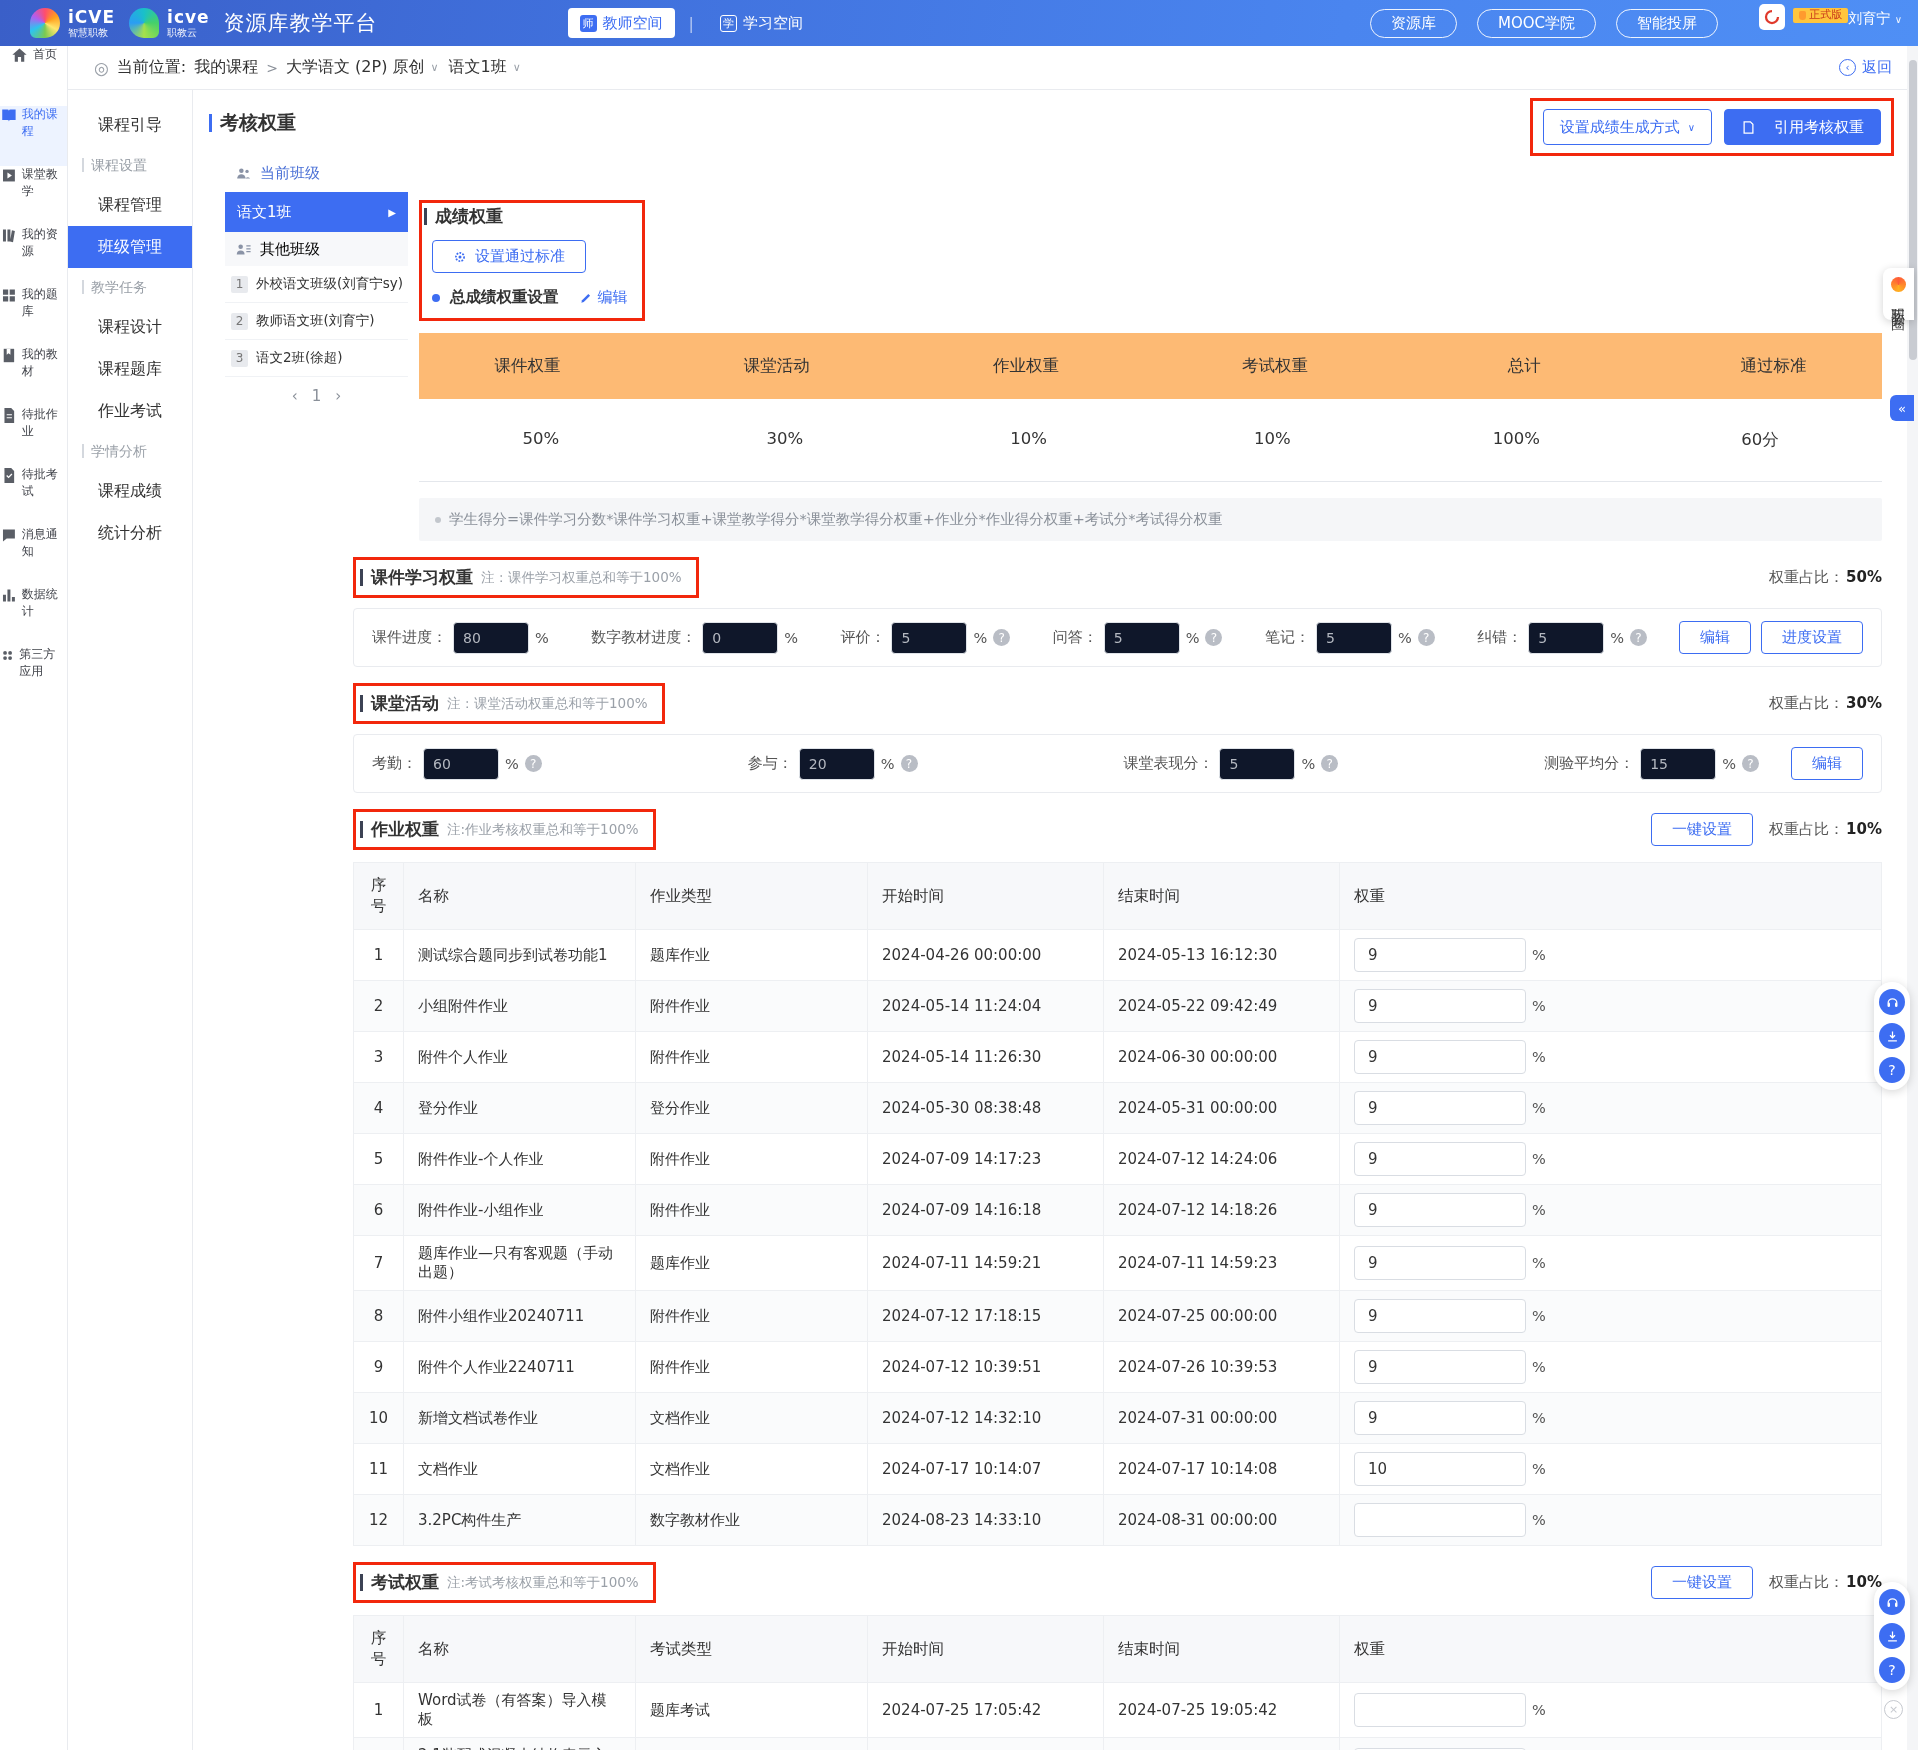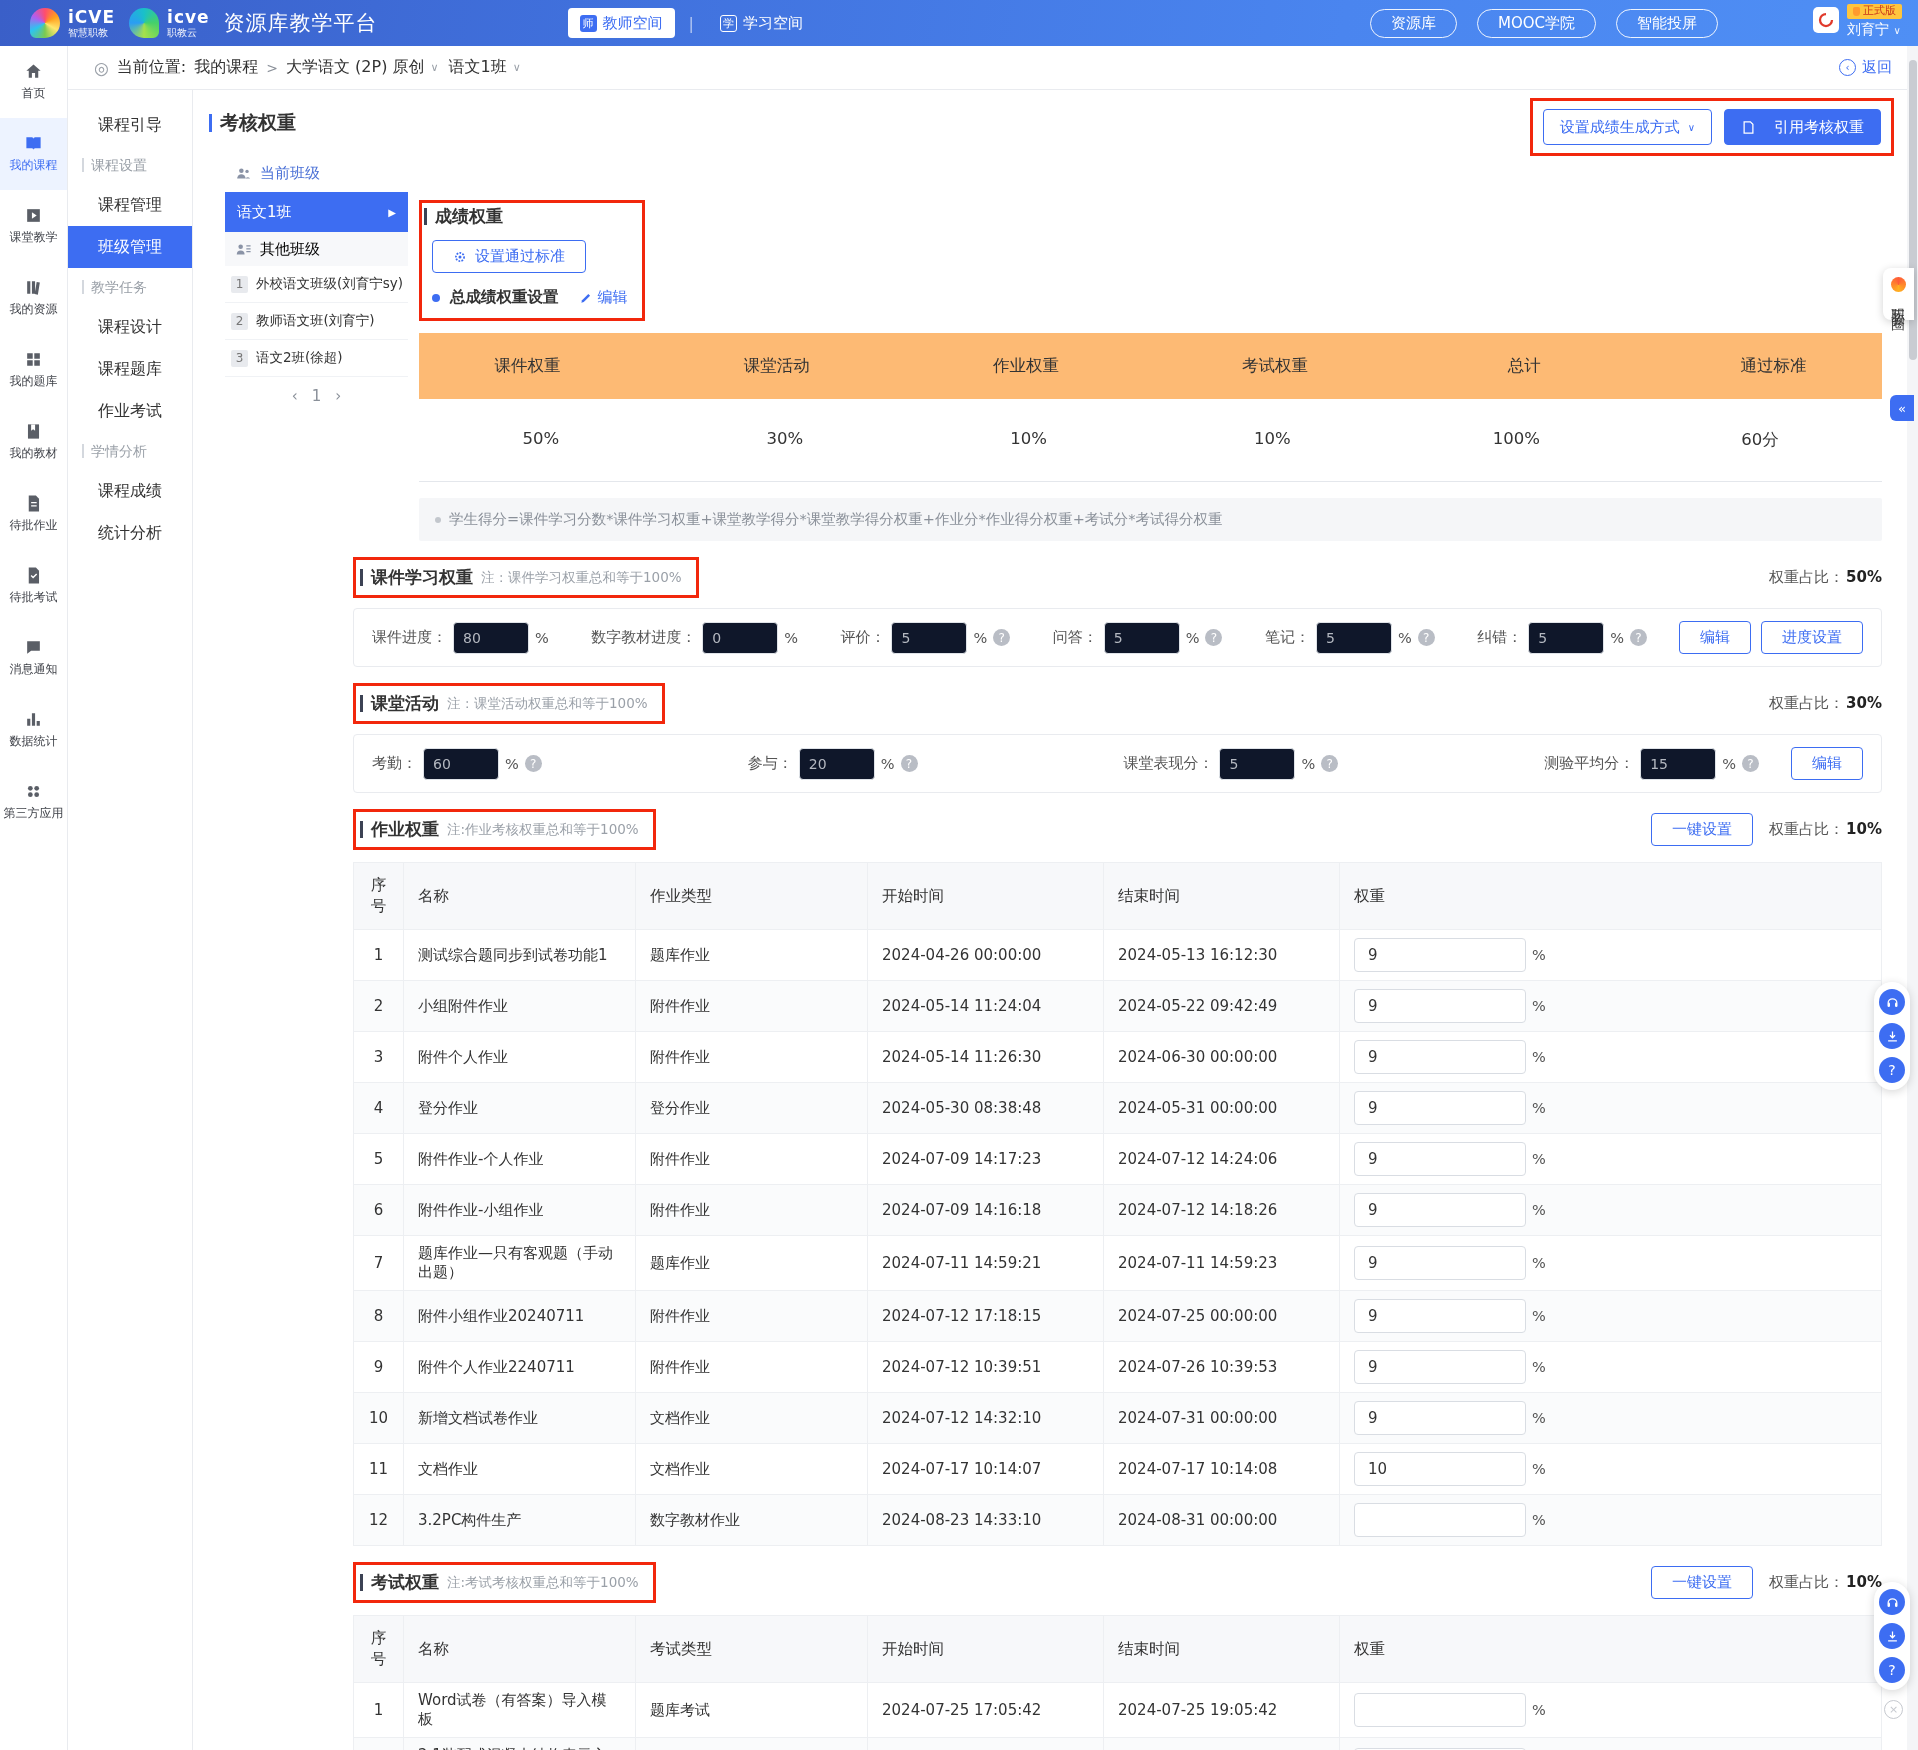--- a/index.html
+++ b/index.html
@@ -24,40 +24,40 @@
   .sp-btn.teacher { background:#fff; color:#3D6DF2; }
   .sp-ic { width:17px; height:17px; border-radius:3px; font-size:11px; display:flex; align-items:center; justify-content:center; }
   .sp-btn.teacher .sp-ic { background:#3D6DF2; color:#fff; }
   .sp-btn.learn .sp-ic { border:1px solid #fff; color:#fff; }
   .sp-div { opacity:.6; }
   .hdr-nav { display:flex; gap:20px; margin-left:auto; margin-right:170px; }
   .pill { border:1px solid rgba(255,255,255,.9); border-radius:15px; height:29px; padding:0 20px;
     display:flex; align-items:center; font-size:15px; cursor:pointer; }
   .hdr-user { position:absolute; right:16px; top:4px; display:flex; align-items:center; gap:8px; }
   .mini-app { width:26px; height:26px; background:#fff; border-radius:5px; display:flex; align-items:center; justify-content:center; }
-  .user-col { display:flex; flex-direction:column; align-items:flex-start; line-height:1.15; }
+  .user-col { display:flex; flex-direction:row; align-items:flex-start; line-height:1.15; }
   .badge { background:#ffc53d; color:#c9381b; font-size:11px; padding:1px 6px; border-radius:2px; display:flex; align-items:center; gap:3px; }
   .badge::before { content:""; width:7px; height:9px; background:#ff9a2e; border-radius:2px 2px 4px 4px; }
   .uname { font-size:14px; margin-top:2px; }
   .caret { font-size:10px; opacity:.9; }
 
   
   .crumbbar { position:absolute; left:68px; top:46px; right:0; height:44px; background:#fff;
     border-bottom:1px solid #e9ebef; display:flex; align-items:center; padding:0 26px; font-size:16px; }
   .loc-ic { color:#9aa0a8; margin-right:8px; font-size:17px; }
   .crumb { color:#333; }
   .crumb-sep { color:#8a9099; margin:0 8px; font-size:14px; }
   .chev { color:#9aa0a8; font-size:11px; margin:0 10px 0 6px; }
   .backlink { margin-left:auto; color:#3D6DF2; display:flex; align-items:center; gap:6px; font-size:15px; cursor:pointer; }
   .back-ic { width:17px; height:17px; border:1.5px solid #3D6DF2; border-radius:50%;
     display:flex; align-items:center; justify-content:center; font-size:10px; }
 
   
   .rail { position:absolute; left:0; top:46px; bottom:0; width:68px; background:#fff; border-right:1px solid #e9ebef; }
-  .ritem { height:72px; display:flex; flex-direction:column; align-items:center; justify-content:center; gap:4px;
+  .ritem { height:60px; display:flex; flex-direction:row; justify-content:center; gap:4px;
     font-size:12px; color:#40434a; cursor:pointer; }
   .ritem svg { width:19px; height:19px; fill:#5a5e66; }
   .ritem.active { background:#edf3ff; color:#3D6DF2; }
   .ritem.active svg { fill:#3D6DF2; }
 
   
   .menu { position:absolute; left:68px; top:90px; bottom:0; width:125px; background:#fff;
     border-right:1px solid #e9ebef; padding-top:14px; }
   .m-link { height:42px; line-height:42px; padding-left:30px; font-size:16px; color:#333; cursor:pointer; }
   .m-sec { height:38px; line-height:38px; padding-left:14px; font-size:14px; color:#9aa0a8; display:flex; align-items:center; gap:7px; }

